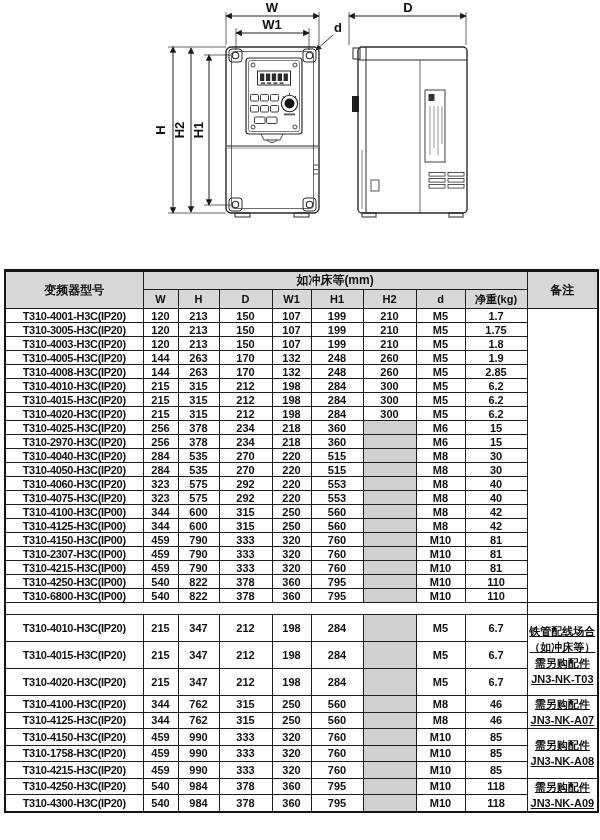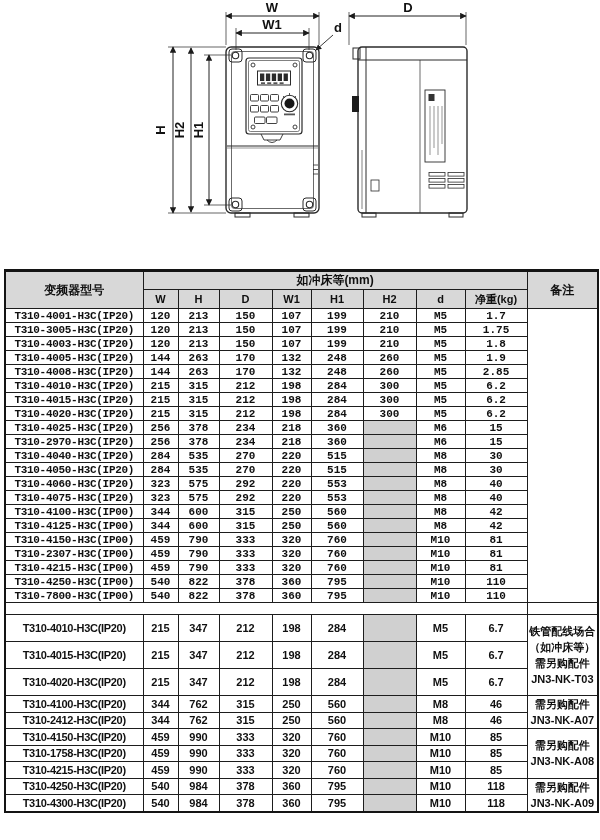--- a/index.html
+++ b/index.html
@@ -17,28 +17,28 @@
              border-collapse:collapse;table-layout:fixed;
              border:2px solid #141414;border-top:3px solid #141414;margin-top:40px;}
   #dim-table th,#dim-table td{border:1px solid #1d1d1d;padding:0;text-align:center;
              vertical-align:middle;font-weight:bold;color:#101010;overflow:hidden;}
   #dim-table thead th{background:#d8d8d8;font-size:12px;}
   #dim-table thead tr{height:19px;}
   #dim-table thead .collabel{font-size:11px;}
   #dim-table td{font-size:11px;}
   td.model{text-align:left;padding-left:5px;font-size:10.5px;letter-spacing:-0.3px;white-space:nowrap;}
   td.gray{background:#d0d0d0;}
-  #s1 tr{height:14px;font-family:Liberation Mono, monospace;}
+  #s1 tr{height:14px;}
   tr.sep{height:12px;}
   tr.sep td{border-left:none;border-right:none;}
   tr.sep td.r{border-left:1px solid #1d1d1d;}
   #s2 tr{height:16.5px;}
   #s2 tr.tall{height:27px;}
   td.remark{font-size:11px;line-height:16px;padding:0 1px;}
-  td.remark div{white-space:nowrap;}
+  td.remark div{white-space:nowrap;text-decoration:underline;}
 </style>
 </head>
 <body>
 
 <div id="page">
 
   <svg id="drawing" width="600" height="229" viewBox="0 0 600 229">
     <defs>
       <marker id="arr" viewBox="0 0 10 10" refX="9" refY="5" markerWidth="6.5" markerHeight="6.5" orient="auto-start-reverse">
           <path d="M0,0 L10,5 L0,10 z" fill="#1b1b1b"></path>
@@ -412,21 +412,21 @@
           <td>540</td>
           <td>822</td>
           <td>378</td>
           <td>360</td>
           <td>795</td>
           <td class="gray"></td>
           <td>M10</td>
           <td>110</td>
         </tr>
         <tr>
-          <td class="model">T310-7800-H3C(IP00)</td>
+          <td class="model">T310-6800-H3C(IP00)</td>
           <td>540</td>
           <td>822</td>
           <td>378</td>
           <td>360</td>
           <td>795</td>
           <td class="gray"></td>
           <td>M10</td>
           <td>110</td>
         </tr>
       </tbody>
@@ -485,21 +485,21 @@
           <td>560</td>
           <td class="gray"></td>
           <td>M8</td>
           <td>46</td>
           <td rowspan="2" class="remark">
             <div>需另购配件</div>
             <div>JN3-NK-A07</div>
           </td>
         </tr>
         <tr>
-          <td class="model">T310-2412-H3C(IP20)</td>
+          <td class="model">T310-4125-H3C(IP20)</td>
           <td>344</td>
           <td>762</td>
           <td>315</td>
           <td>250</td>
           <td>560</td>
           <td class="gray"></td>
           <td>M8</td>
           <td>46</td>
         </tr>
         <tr>

